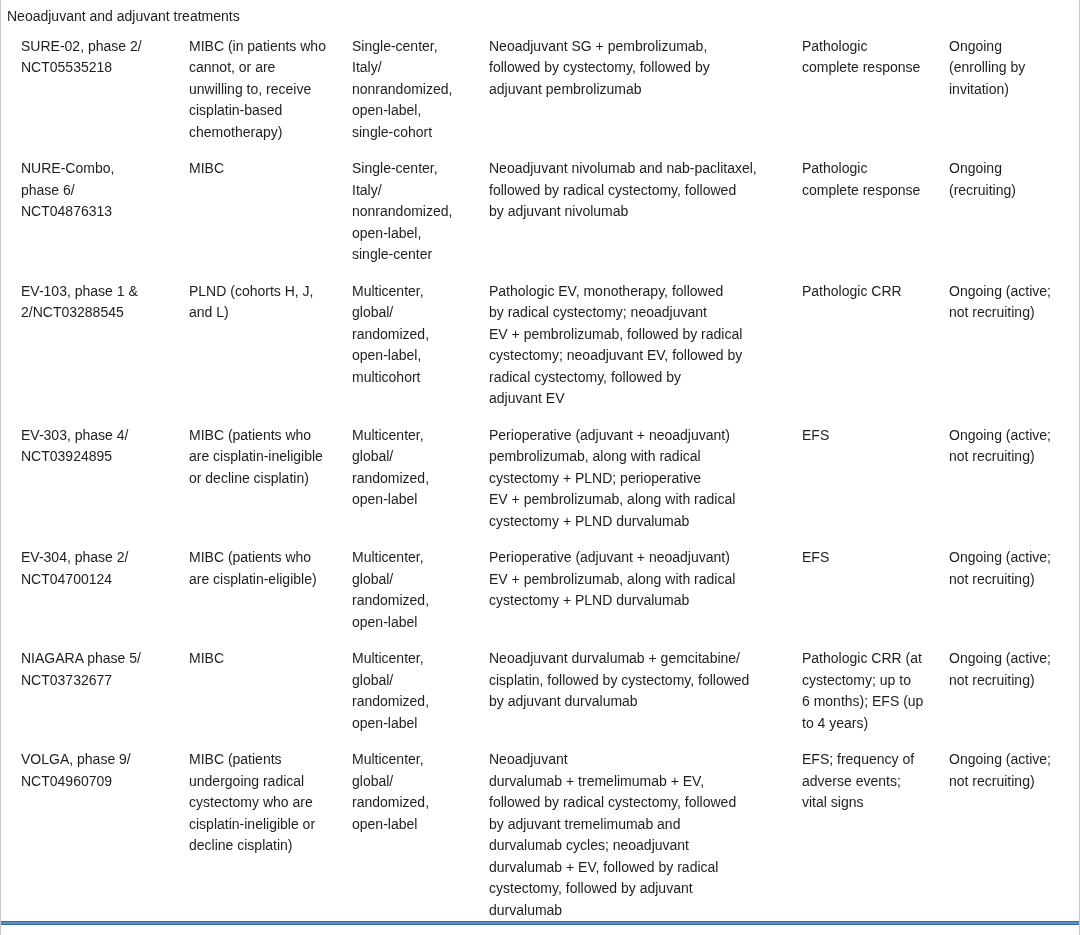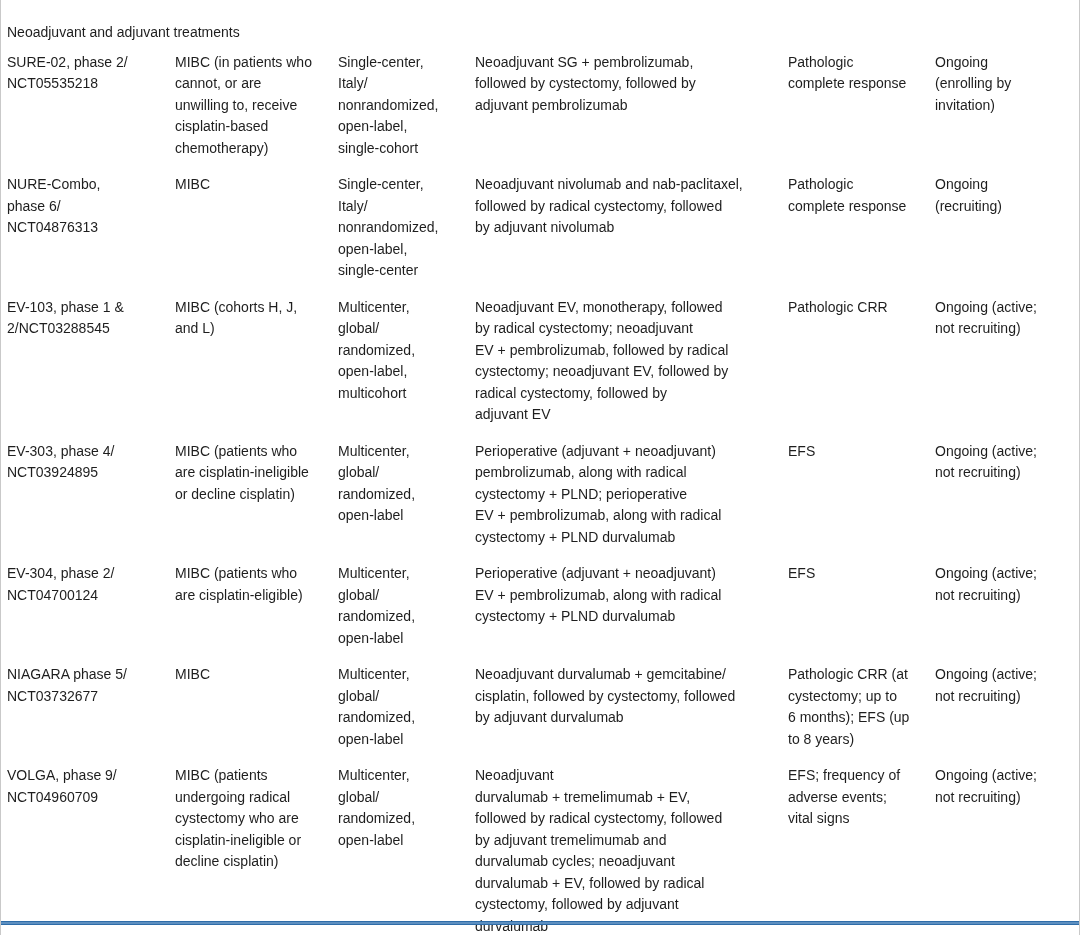--- a/index.html
+++ b/index.html
@@ -8,31 +8,31 @@
     font-family: "Liberation Sans", "DejaVu Sans", sans-serif;
     color: #1e1e1e;
   }
   .page {
     position: relative;
     width: 1080px;
     height: 935px;
     background: #ffffff;
     border-left: 1px solid #c9c9c9;
     border-right: 1px solid #c9c9c9;
-    padding-top: 22px;
+    padding-top: 6px;
     overflow: hidden;
   }
   .section-title {
     font-size: 14px;
     line-height: 21.5px;
     padding-left: 6px;
     color: #1e1e1e;
   }
   table.trials {
-    margin-left: 6px;
+    margin-left: 20px;
     margin-top: 8px;
     border-collapse: collapse;
     table-layout: fixed;
     width: 1056px;
   }
   table.trials td {
     vertical-align: top;
     font-size: 14px;
     line-height: 21.5px;
     white-space: pre-line;
@@ -109,28 +109,28 @@
 followed by radical cystectomy, followed
 by adjuvant nivolumab</td>
         <td>Pathologic
 complete response</td>
         <td>Ongoing
 (recruiting)</td>
       </tr>
       <tr>
         <td>EV-103, phase 1 &amp;
 2/NCT03288545</td>
-        <td>MIBC (cohorts H, J,
+        <td>PLND (cohorts H, J,
 and L)</td>
         <td>Multicenter,
 global/
 randomized,
 open-label,
 multicohort</td>
-        <td>Neoadjuvant EV, monotherapy, followed
+        <td>Pathologic EV, monotherapy, followed
 by radical cystectomy; neoadjuvant
 EV + pembrolizumab, followed by radical
 cystectomy; neoadjuvant EV, followed by
 radical cystectomy, followed by
 adjuvant EV</td>
         <td>Pathologic CRR</td>
         <td>Ongoing (active;
 not recruiting)</td>
       </tr>
       <tr>
@@ -175,21 +175,21 @@
         <td>Multicenter,
 global/
 randomized,
 open-label</td>
         <td>Neoadjuvant durvalumab + gemcitabine/
 cisplatin, followed by cystectomy, followed
 by adjuvant durvalumab</td>
         <td>Pathologic CRR (at
 cystectomy; up to
 6 months); EFS (up
-to 8 years)</td>
+to 4 years)</td>
         <td>Ongoing (active;
 not recruiting)</td>
       </tr>
       <tr>
         <td>VOLGA, phase 9/
 NCT04960709</td>
         <td>MIBC (patients
 undergoing radical
 cystectomy who are
 cisplatin-ineligible or

